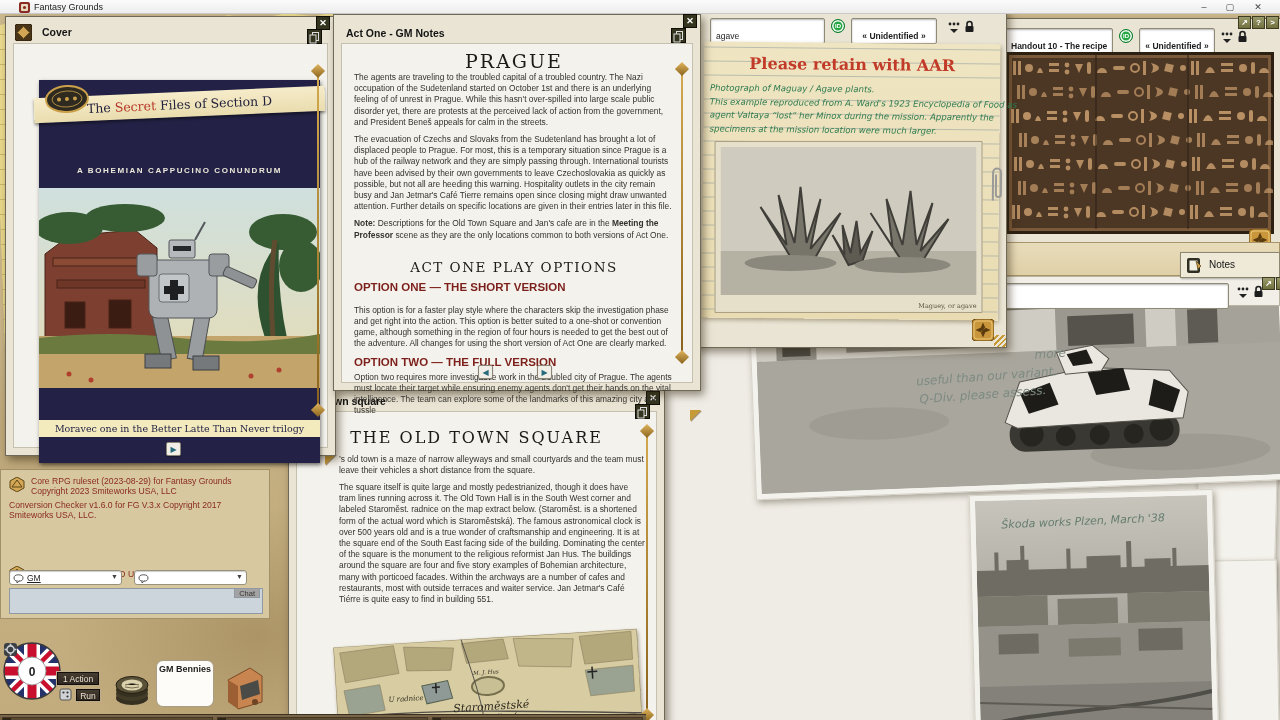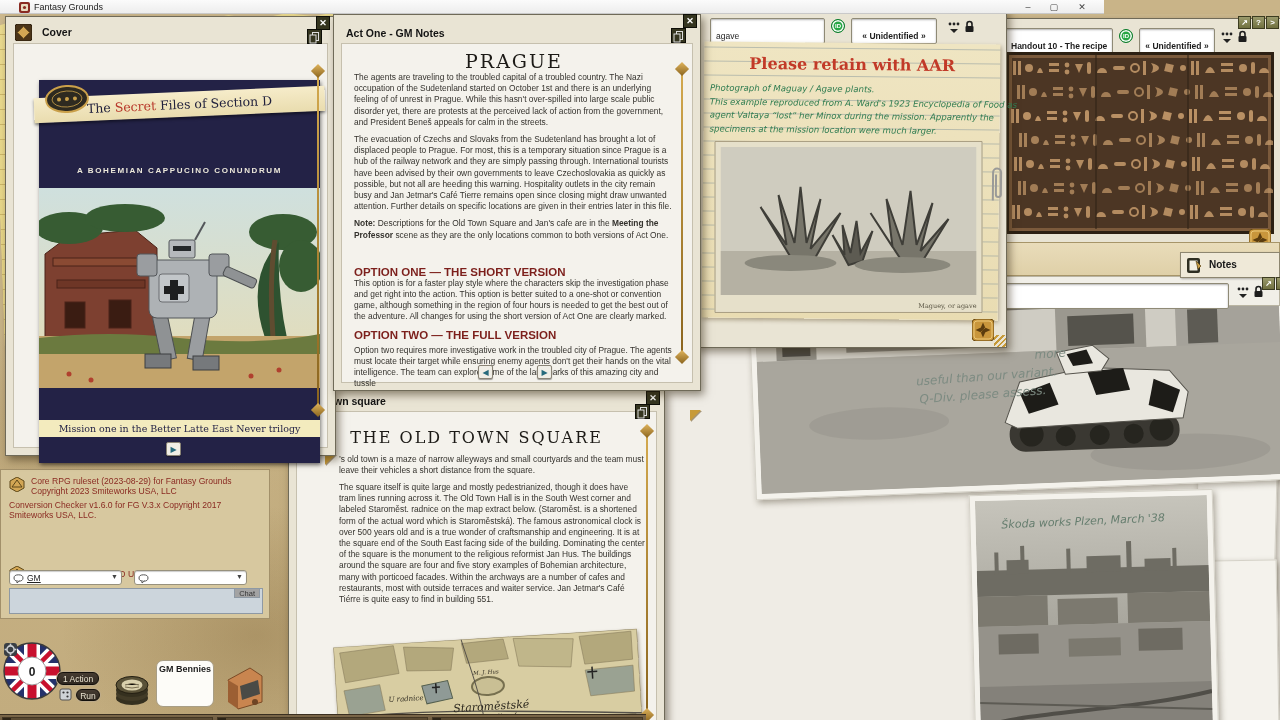--- a/index.html
+++ b/index.html
@@ -1,21 +1,21 @@
 <!DOCTYPE html>
 <html><head>
 <meta charset="utf-8">
 <style>
   html,body{margin:0;padding:0;background:#888;}
   *{box-sizing:border-box;}
   #stage{position:relative;width:1280px;height:720px;overflow:hidden;
          font-family:"Liberation Sans",sans-serif;background:#c9b488;}
   .abs{position:absolute;}
   
-  #appbar{left:0;top:0;width:1104px;height:14px;background:linear-gradient(#fbfbfb,#ededed);
+  #appbar{left:0;top:0;width:1280px;height:14px;background:linear-gradient(#fbfbfb,#ededed);
           border-bottom:1px solid #c9c9c9;z-index:60;}
   #appbar .t{font-size:9px;color:#222;position:absolute;left:34px;top:2px;}
   .oswin{position:absolute;top:1px;width:20px;height:12px;text-align:center;font-size:9px;color:#444;line-height:12px;}
   
   #desktop{left:0;top:14px;width:1280px;height:706px;
     background:
       radial-gradient(300px 200px at 20% 88%, rgba(110,82,36,.28), transparent 65%),
       radial-gradient(420px 300px at 40% 70%, rgba(150,120,62,.22), transparent 70%),
       radial-gradient(260px 180px at 6% 60%, rgba(110,82,36,.18), transparent 65%),
       linear-gradient(#cdb98e,#c2ac7e);}
@@ -72,21 +72,21 @@
   .drop .arr{position:absolute;right:3px;top:2px;font-size:7px;color:#444;}
   .drop .lbl{position:absolute;left:17px;top:2px;font-size:8.5px;color:#222;text-decoration:underline;}
   #chattab{position:absolute;right:2px;top:-1px;background:#a3a3a3;border:1px solid #8e99a4;
         font-size:7.5px;color:#333;padding:0 4px;height:10px;line-height:9px;}
   
   #hotbar{left:0;top:700px;width:646px;height:16px;background:linear-gradient(#7b6749,#5c4b34);
         border-top:1px solid #3a2f20;z-index:14;}
   .slot{position:absolute;top:2px;height:11px;background:rgba(30,20,8,.28);border:1px solid #44data;border:1px solid #443724;}
   .slot .n{position:absolute;left:0px;top:0px;font-size:7px;color:#fff;background:#2d2518;padding:0 2px;line-height:10px;}
   .dkbtn{position:absolute;background:linear-gradient(#453b31,#2f2820);border:1px solid #120f0b;
-        box-shadow:0 0 0 1px #bdab8a;color:#e9e2cf;font-size:8.5px;text-align:center;border-radius:6px;z-index:15;}
+        box-shadow:0 0 0 1px #bdab8a;color:#e9e2cf;font-size:8.5px;text-align:center;border-radius:0;z-index:15;}
   #bennies{position:absolute;left:156px;top:646px;width:58px;height:47px;background:#fdfcf8;
         border:1px solid #a89e86;border-radius:7px;z-index:15;
         font-size:9px;font-weight:bold;color:#1c1c1c;text-align:center;padding-top:3px;}
   
   #pilebg{left:645px;top:255px;width:635px;height:465px;background:#efece5;z-index:2;}
   .photo{position:absolute;background:#f4f2ec;border:1px solid #d5d2c8;box-shadow:2px 3px 6px rgba(60,50,30,.4);}
   .gw{font:italic 11px "DejaVu Sans",sans-serif;fill:#657d6e;}
   
   #aarnote{left:630px;top:330px;width:362px;height:400px;z-index:6;transform:rotate(-2deg);
       background:repeating-linear-gradient(transparent 0 14px, rgba(150,118,40,.35) 14px 15px),
@@ -285,21 +285,21 @@
     <div class="cornerbtn" style="left:1252px;top:2px">?</div>
     <div class="cornerbtn" style="left:1266px;top:2px">&gt;</div>
 
     <div class="abs" style="left:998px;top:228px;width:282px;height:34px;background:linear-gradient(#e9dcba,#dfd0a8);border:1px solid #a79569;z-index:8"></div>
     <div class="tab" style="left:1180px;top:238px;width:100px;height:26px;z-index:9">
       <svg class="abs" style="left:5px;top:4px" width="17" height="17">
         <rect x="1" y="1" width="13" height="15" rx="2" fill="#2e2e22"></rect>
         <rect x="3.5" y="3.5" width="8" height="10" fill="#f2efe4"></rect>
         <path d="M10,4 L15,9 L12,12 Z" fill="#caa04a" stroke="#5a4414" stroke-width=".7"></path>
       </svg>
-      <span style="position:absolute;left:28px;top:6px;font-weight:bold;font-size:10px;color:#161616">Notes</span>
+      <span style="position:absolute;left:28px;top:6px;font-weight:normal;font-size:10px;color:#161616">Notes</span>
     </div>
     <div class="abs notesrow" style="left:998px;top:262px;width:282px;height:30px;z-index:8">
       <div class="field" style="left:6px;top:6px;width:224px"></div>
       <svg class="abs" style="left:238px;top:10px" width="12" height="12">
         <circle cx="2" cy="2" r="1.4" fill="#222"></circle>
           <circle cx="6" cy="2" r="1.4" fill="#222"></circle>
           <circle cx="10" cy="2" r="1.4" fill="#222"></circle>
         <path d="M2,7 L10,7 L6,11 Z" fill="#222"></path>
       </svg>
       <svg class="abs" style="left:254px;top:8px" width="11" height="13">
@@ -592,43 +592,44 @@
               <line x1="156" y1="52" x2="166" y2="34" stroke="#53565a" stroke-width="2"></line>
               <rect x="184" y="84" width="34" height="10" rx="3" fill="#8f9294" stroke="#4c4f51" transform="rotate(24 200 89)"></rect>
             </g>
             <g fill="#b0402e">
                 <circle cx="30" cy="186" r="2.5"></circle>
                 <circle cx="52" cy="192" r="2.5"></circle>
                 <circle cx="212" cy="188" r="2.5"></circle>
                 <circle cx="240" cy="182" r="2.5"></circle>
               </g>
           </svg>
-          <div class="bban2">Mission one in the Better Latte East Never trilogy</div>
+          <div class="bban2">Moravec one in the Better Latte Than Never trilogy</div>
         </div>
         <div class="navbtn" style="left:152px;top:398px">▶</div>
         <div class="orn" style="right:8px;top:30px;bottom:40px"></div>
       </div>
     </div>
 
     <div class="win" style="left:333px;top:0px;width:368px;height:377px;z-index:18">
       <div class="wtitle" style="left:12px;top:12px">Act One - GM Notes</div>
       <div class="xbtn" style="right:3px;top:-1px">✕</div>
       <div class="sharebtn" style="right:14px;top:13px">
         <svg width="13" height="13">
             <rect x="4.5" y="1.5" width="6" height="8" fill="none" stroke="#ddd"></rect>
             <rect x="2" y="4" width="6" height="8" fill="#35351f" stroke="#ddd"></rect>
           </svg>
       </div>
       <div class="paper" style="left:7px;top:28px;right:7px;bottom:7px">
         <div style="position:absolute;left:12px;right:18px;top:6px">
           <div class="serifhead" style="font-size:19px;letter-spacing:2px;">PRAGUE</div>
           <div class="body-t" style="margin-bottom:6px">The agents are traveling to the troubled capital of a troubled country. The Nazi occupation of the Sudetenland started on October 1st and there is an underlying feeling of of unrest in Prague. While this hasn't over-spilled into large scale public disorder yet, there are protests at the perceived lack of action from the government, and President Beneš appeals for calm in the streets.</div>
           <div class="body-t" style="margin-bottom:6px">The evacuation of Czechs and Slovaks from the Sudetenland has brought a lot of displaced people to Prague. For most, this is a temporary situation since Prague is a hub of the railway network and they are simply passing through. International tourists have been advised by their own governments to leave Czechoslovakia as quickly as possible, but not all are heeding this warning. Hospitality outlets in the city remain busy and Jan Jetmar's Café Tierre remains open since closing might draw unwanted attention. Further details on specific locations are given in their entries later in this file.</div>
-          <div class="body-t" style="margin-bottom:25px"><b>Note:</b><span> Descriptions for the Old Town Square and Jan's cafe are in the </span><b>Meeting the Professor</b><span> scene as they are the only locations common to both versions of Act One.</span></div>
-          <div class="redhead" style="margin-bottom:0">OPTION ONE — THE SHORT VERSION</div>
+          <div class="body-t" style="margin-bottom:18px"><b>Note:</b><span> Descriptions for the Old Town Square and Jan's cafe are in the </span><b>Meeting the Professor</b><span> scene as they are the only locations common to both versions of Act One.</span></div>
+          <div class="serifhead" style="font-size:13.5px;letter-spacing:1.5px;margin-bottom:6px">ACT ONE PLAY OPTIONS</div>
+          <div class="redhead" style="margin-bottom:12px">OPTION ONE — THE SHORT VERSION</div>
           <div class="body-t" style="margin-bottom:6px">This option is for a faster play style where the characters skip the investigation phase and get right into the action. This option is better suited to a one-shot or convention game, although something in the region of four hours is needed to get the best out of the adventure. All changes for using the short version of Act One are clearly marked.</div>
           <div class="redhead" style="margin-bottom:4px">OPTION TWO — THE FULL VERSION</div>
           <div class="body-t">Option two requires more investigative work in the troubled city of Prague. The agents must locate their target while ensuring enemy agents don't get their hands on the vital intelligence. The team can explore some of the landmarks of this amazing city and tussle</div>
         </div>
         <div class="navbtn" style="left:136px;bottom:3px">◀</div>
         <div class="navbtn" style="left:195px;bottom:3px">▶</div>
         <div class="orn" style="right:9px;top:28px;bottom:28px"></div>
       </div>
     </div>
 

